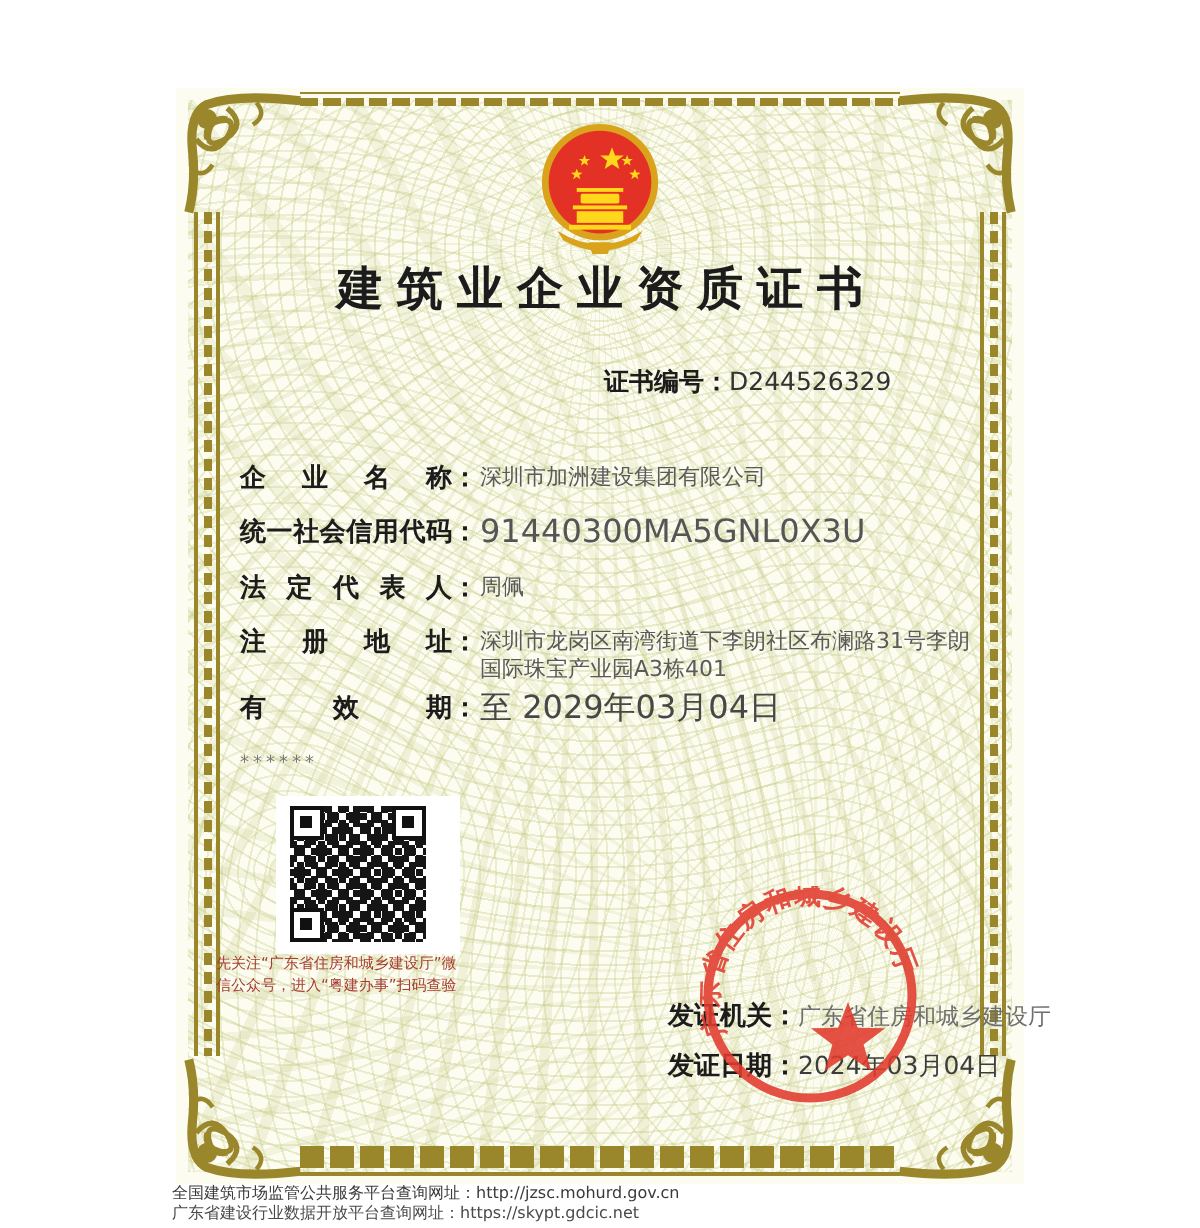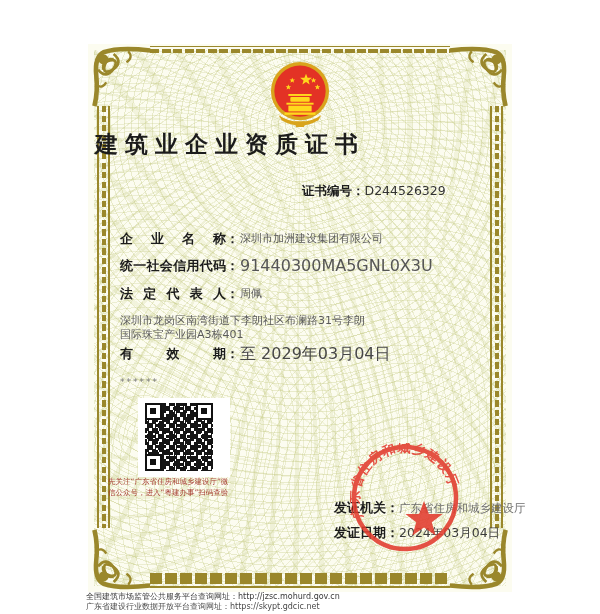--- a/index.html
+++ b/index.html
@@ -40,21 +40,21 @@
   .corner{position:absolute;width:64px;height:64px;color:var(--gold);}
   .corner.tl{left:0;top:0;}
   .corner.tr{right:0;top:0;transform:scaleX(-1);}
   .corner.bl{left:0;bottom:0;transform:scaleY(-1);}
   .corner.br{right:0;bottom:0;transform:scale(-1,-1);}
 
   
   .emblem{position:absolute;left:181px;top:15px;width:62px;height:70px;}
 
   
-  .title{position:absolute;left:0;top:85px;width:100%;
+  .title{position:absolute;left:0;top:85px;width:100%;text-align:center;
     font-size:23px;font-weight:bold;color:var(--ink);letter-spacing:7px;padding-left:7px;}
   .certno{position:absolute;left:214px;top:139px;font-size:12.5px;color:#333;}
   .certno .lbl{font-weight:bold;color:var(--ink);}
 
   
   .row{position:absolute;left:32px;width:372px;display:flex;align-items:flex-start;}
   .flabel{flex:0 0 120px;font-size:13px;font-weight:bold;color:var(--ink);white-space:nowrap;}
   .jlabel{display:inline-block;width:106px;text-align:justify;text-align-last:justify;}
   .fvalue{font-size:11px;color:var(--val);line-height:14px;padding-top:1.5px;}
   .fvalue.big{font-size:16px;color:#555;}
@@ -158,20 +158,21 @@
     </div>
     <div class="row" style="top:213px">
       <span class="flabel"><span class="jlabel">统一社会信用代码</span><span>：</span></span>
       <span class="fvalue big">91440300MA5GNL0X3U</span>
     </div>
     <div class="row" style="top:241px">
       <span class="flabel"><span class="jlabel">法 定 代 表 人</span><span>：</span></span>
       <span class="fvalue">周佩</span>
     </div>
     <div class="row" style="top:268px">
+      <span class="flabel"><span class="jlabel">注 册 地 址</span><span>：</span></span>
       <span class="fvalue" style="max-width:250px">深圳市龙岗区南湾街道下李朗社区布澜路31号李朗国际珠宝产业园A3栋401</span>
     </div>
     <div class="row" style="top:301px">
       <span class="flabel"><span class="jlabel">有 效 期</span><span>：</span></span>
       <span class="fvalue dark">至 2029年03月04日</span>
     </div>
     <div class="row" style="top:328px">
       <span class="fvalue">
         <div class="stars">******</div>
       </span>

